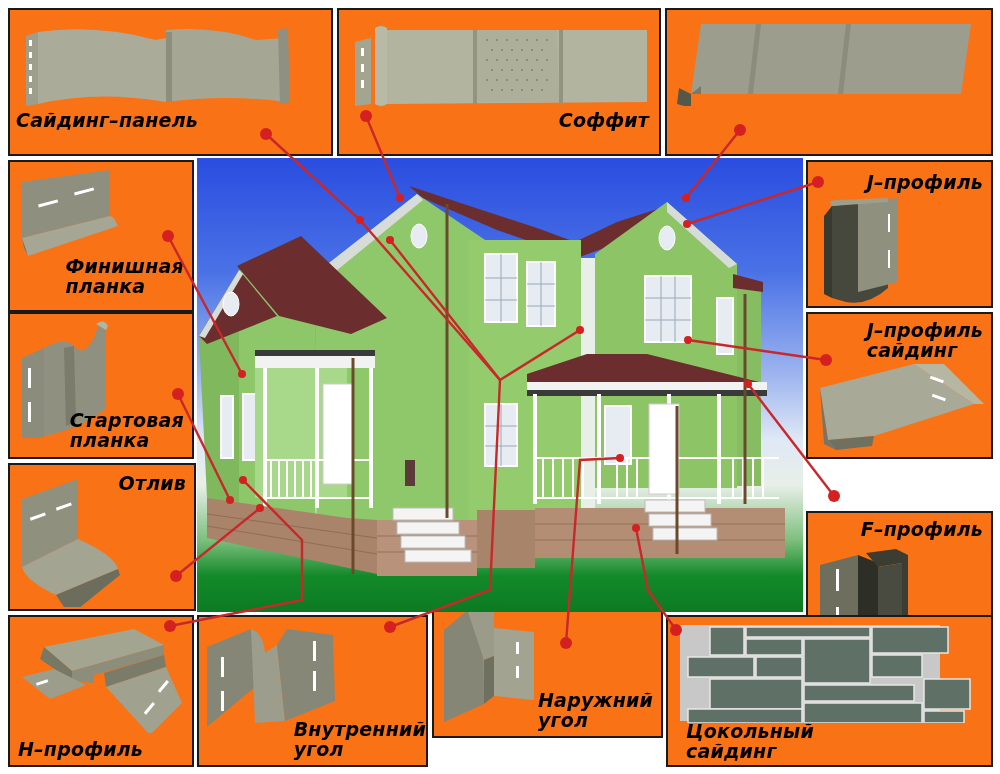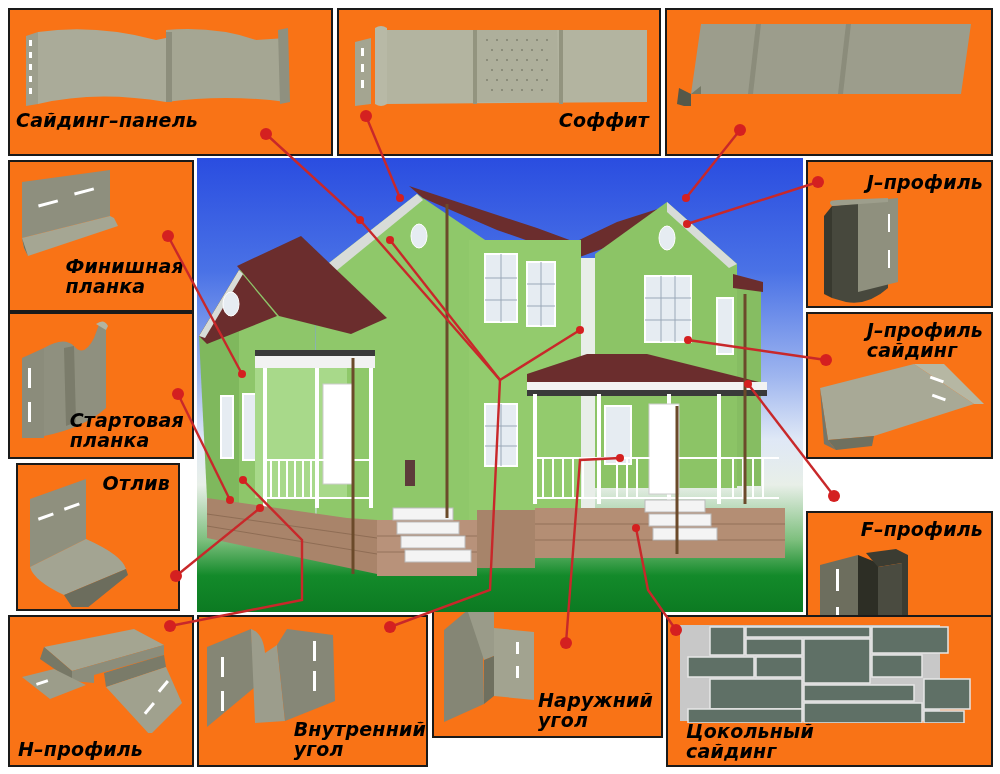--- a/index.html
+++ b/index.html
@@ -127,21 +127,21 @@
     <path d="M30 30 Q50 18 60 28 Q70 40 80 20 L86 4 L92 8 L92 90 Q70 110 30 118 Z" fill="#8f907f"></path>
     <path d="M82 6 Q90 0 94 8 L92 12 Z" fill="#b3b4a2"></path>
     <path d="M60 28 L62 104 L52 108 L50 30 Z" fill="#7b7c6b"></path>
   </svg>
   <div class="label right" style="right:8px;top:96px;">
     <div>Стартовая</div>
     <div>планка</div>
   </div>
 </div>
 
-<div class="panel" style="left:16px;top:463px;width:164px;height:148px;">
+<div class="panel" style="left:8px;top:463px;width:188px;height:148px;">
   <svg class="part" style="left:4px;top:12px;" width="110" height="130" viewBox="0 0 110 130">
     <path d="M8 22 L64 2 L64 62 L8 90 Z" fill="#8f907e"></path>
     <g fill="#fff">
         <rect x="16" y="38" width="16" height="3" transform="rotate(-20 24 40)"></rect>
         <rect x="42" y="28" width="16" height="3" transform="rotate(-20 50 30)"></rect>
       </g>
     <path d="M8 90 L64 62 Q100 78 104 92 L42 118 Q12 104 8 90Z" fill="#a3a492"></path>
     <path d="M42 118 L104 92 L106 98 L54 140 L50 130Z" fill="#6c6d5d"></path>
   </svg>
   <div class="label right" style="right:8px;top:8px;">Отлив</div>

